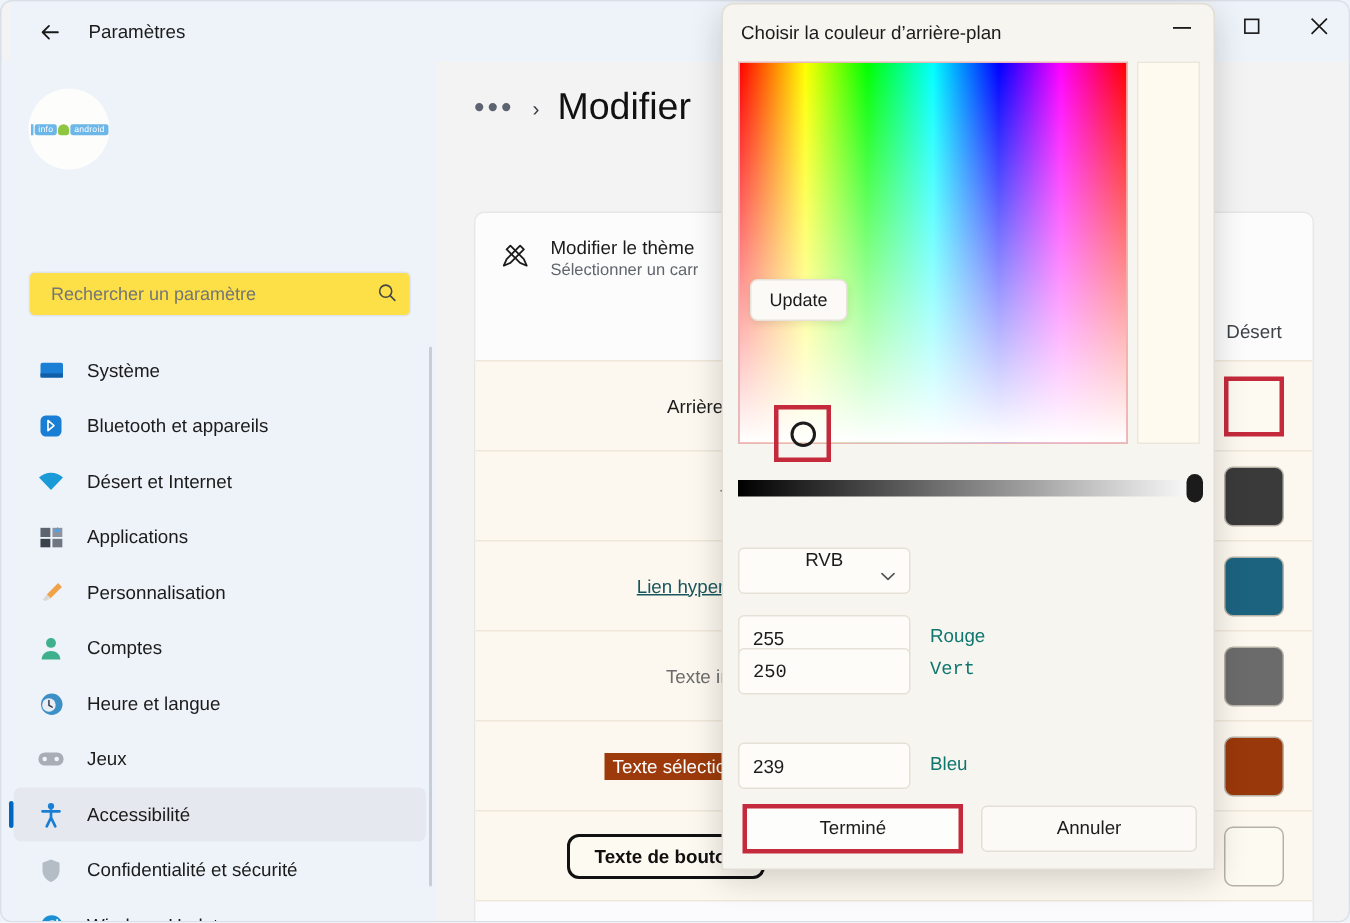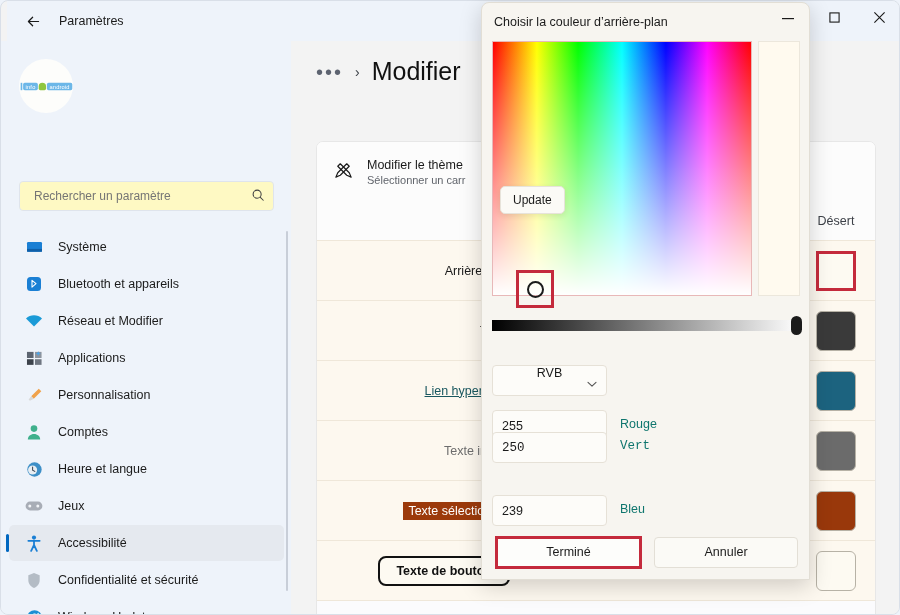--- a/index.html
+++ b/index.html
@@ -62,21 +62,21 @@
     padding:1px 3px; border-radius:2px; letter-spacing:.2px;
     font-family:"Liberation Sans", sans-serif;
   }
   .logo-bar{ width:2px; height:9px; background:#6cb7e8; }
   .logo-droid{
     width:9px;height:9px;border-radius:50% 50% 2px 2px;
     background:#8ec63f;
   }
   #search-box{
     position:absolute; left:18px; top:140px; width:255px; height:30px;
-    background:#fef9c3; border:1px solid #dfe4ec; border-radius:4px;
+    background:#fde047; border:1px solid #dfe4ec; border-radius:4px;
     display:flex; align-items:center; padding:0 8px 0 12px;
   }
   #search-input{
     flex:1; border:none; outline:none; background:transparent;
     font-family:"Liberation Sans", sans-serif; font-size:12px; color:#5a5f66;
   }
   #search-icon{ color:#444; font-size:13px; }
 
   #nav-list{
     position:absolute; left:8px; top:188px; width:275px;
@@ -335,21 +335,21 @@
         </span>
         <span class="nav-label">Bluetooth et appareils</span>
       </div>
 
       <div class="nav-item">
         <span class="nav-icon">
           <svg width="18" height="14" viewBox="0 0 18 14">
               <path d="M1 4.4C3.2 2.3 6 1.2 9 1.2s5.8 1.1 8 3.2L9 12.6 1 4.4z" fill="#1a9ad7"></path>
             </svg>
         </span>
-        <span class="nav-label">Réseau et Modifier</span>
+        <span class="nav-label">Désert et Internet</span>
       </div>
 
       <div class="nav-item">
         <span class="nav-icon">
           <svg width="17" height="16" viewBox="0 0 18 17">
               <rect x="1" y="2" width="7" height="6.5" fill="#5c6470"></rect>
               <rect x="9.5" y="2" width="7" height="6.5" fill="#8d949e"></rect>
               <rect x="1" y="9.8" width="7" height="6" fill="#3c424b"></rect>
               <rect x="9.5" y="9.8" width="7" height="6" fill="#6f7681"></rect>
               <path d="M13 1.2l.8 1.8 1.8.8-1.8.8-.8 1.8-.8-1.8-1.8-.8 1.8-.8.8-1.8z" fill="#4aa3e8"></path>

